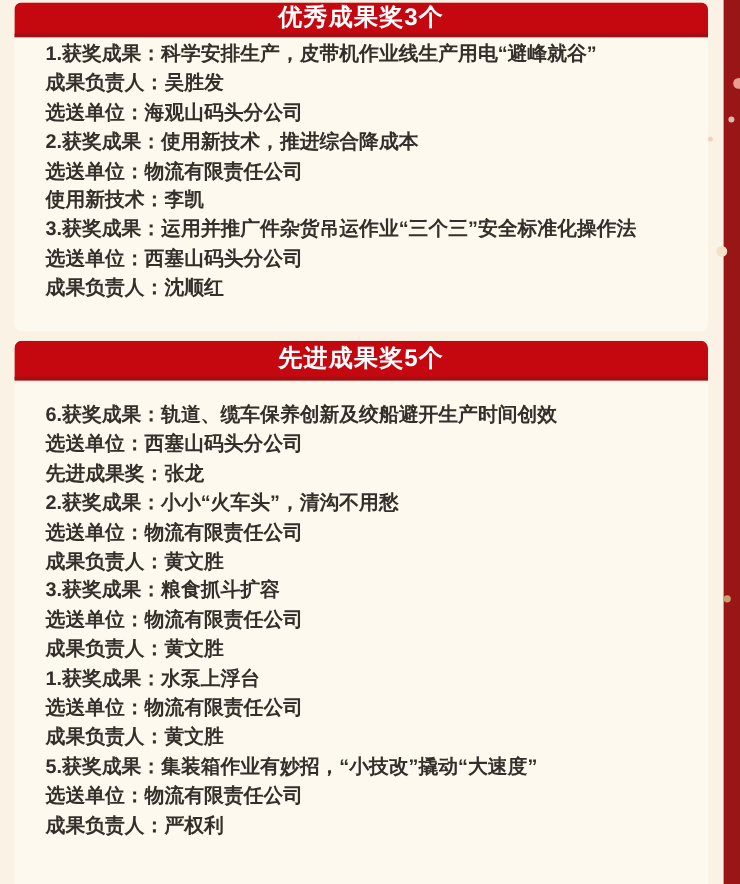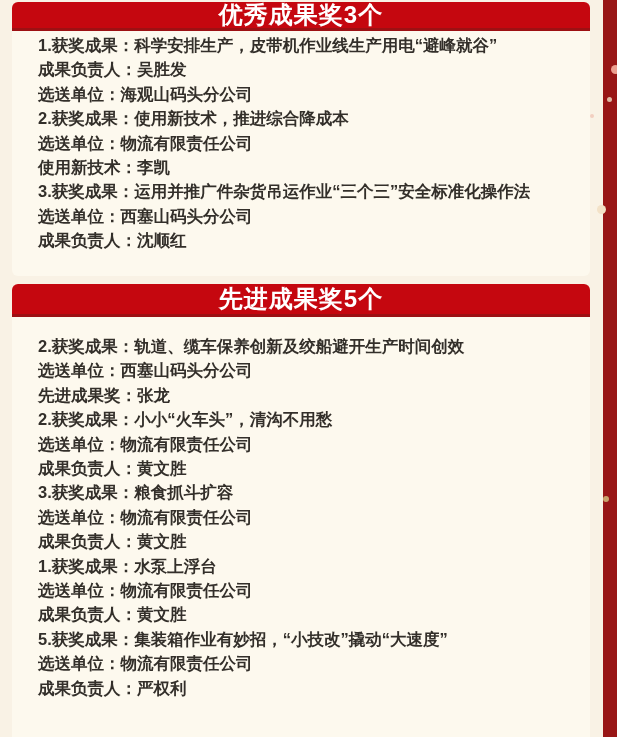--- a/index.html
+++ b/index.html
@@ -47,21 +47,21 @@
   }
   .card.first{height:274px;}
   .card.second{margin-top:8px;height:459px;}
   .banner{
     width:100%;
     background:var(--banner-red);
     border-bottom:3px solid var(--banner-shadow);
     text-align:center;
     color:var(--banner-text);
     font-weight:700;
-    font-size:24px;
+    font-size:20px;
     letter-spacing:1px;
   }
   .card.first .banner{height:29px;line-height:26px;}
   .card.second .banner{height:33px;line-height:30px;}
   .lines{
     padding-left:26px;
     padding-right:4px;
   }
   .card.first .lines{padding-top:2px;}
   .card.second .lines{padding-top:17px;}
@@ -95,21 +95,21 @@
           <p class="line">选送单位：西塞山码头分公司</p>
           <p class="line">成果负责人：沈顺红</p>
         </div>
     </section>
 
     <section class="card second">
       <div class="banner">
         <span>先进成果奖5个</span>
       </div>
       <div class="lines">
-          <p class="line">2.获奖成果：轨道、缆车保养创新及绞船避开生产时间创效</p>
+          <p class="line">6.获奖成果：轨道、缆车保养创新及绞船避开生产时间创效</p>
           <p class="line">选送单位：西塞山码头分公司</p>
           <p class="line">先进成果奖：张龙</p>
           <p class="line">2.获奖成果：小小“火车头”，清沟不用愁</p>
           <p class="line">选送单位：物流有限责任公司</p>
           <p class="line">成果负责人：黄文胜</p>
           <p class="line">3.获奖成果：粮食抓斗扩容</p>
           <p class="line">选送单位：物流有限责任公司</p>
           <p class="line">成果负责人：黄文胜</p>
           <p class="line">1.获奖成果：水泵上浮台</p>
           <p class="line">选送单位：物流有限责任公司</p>

